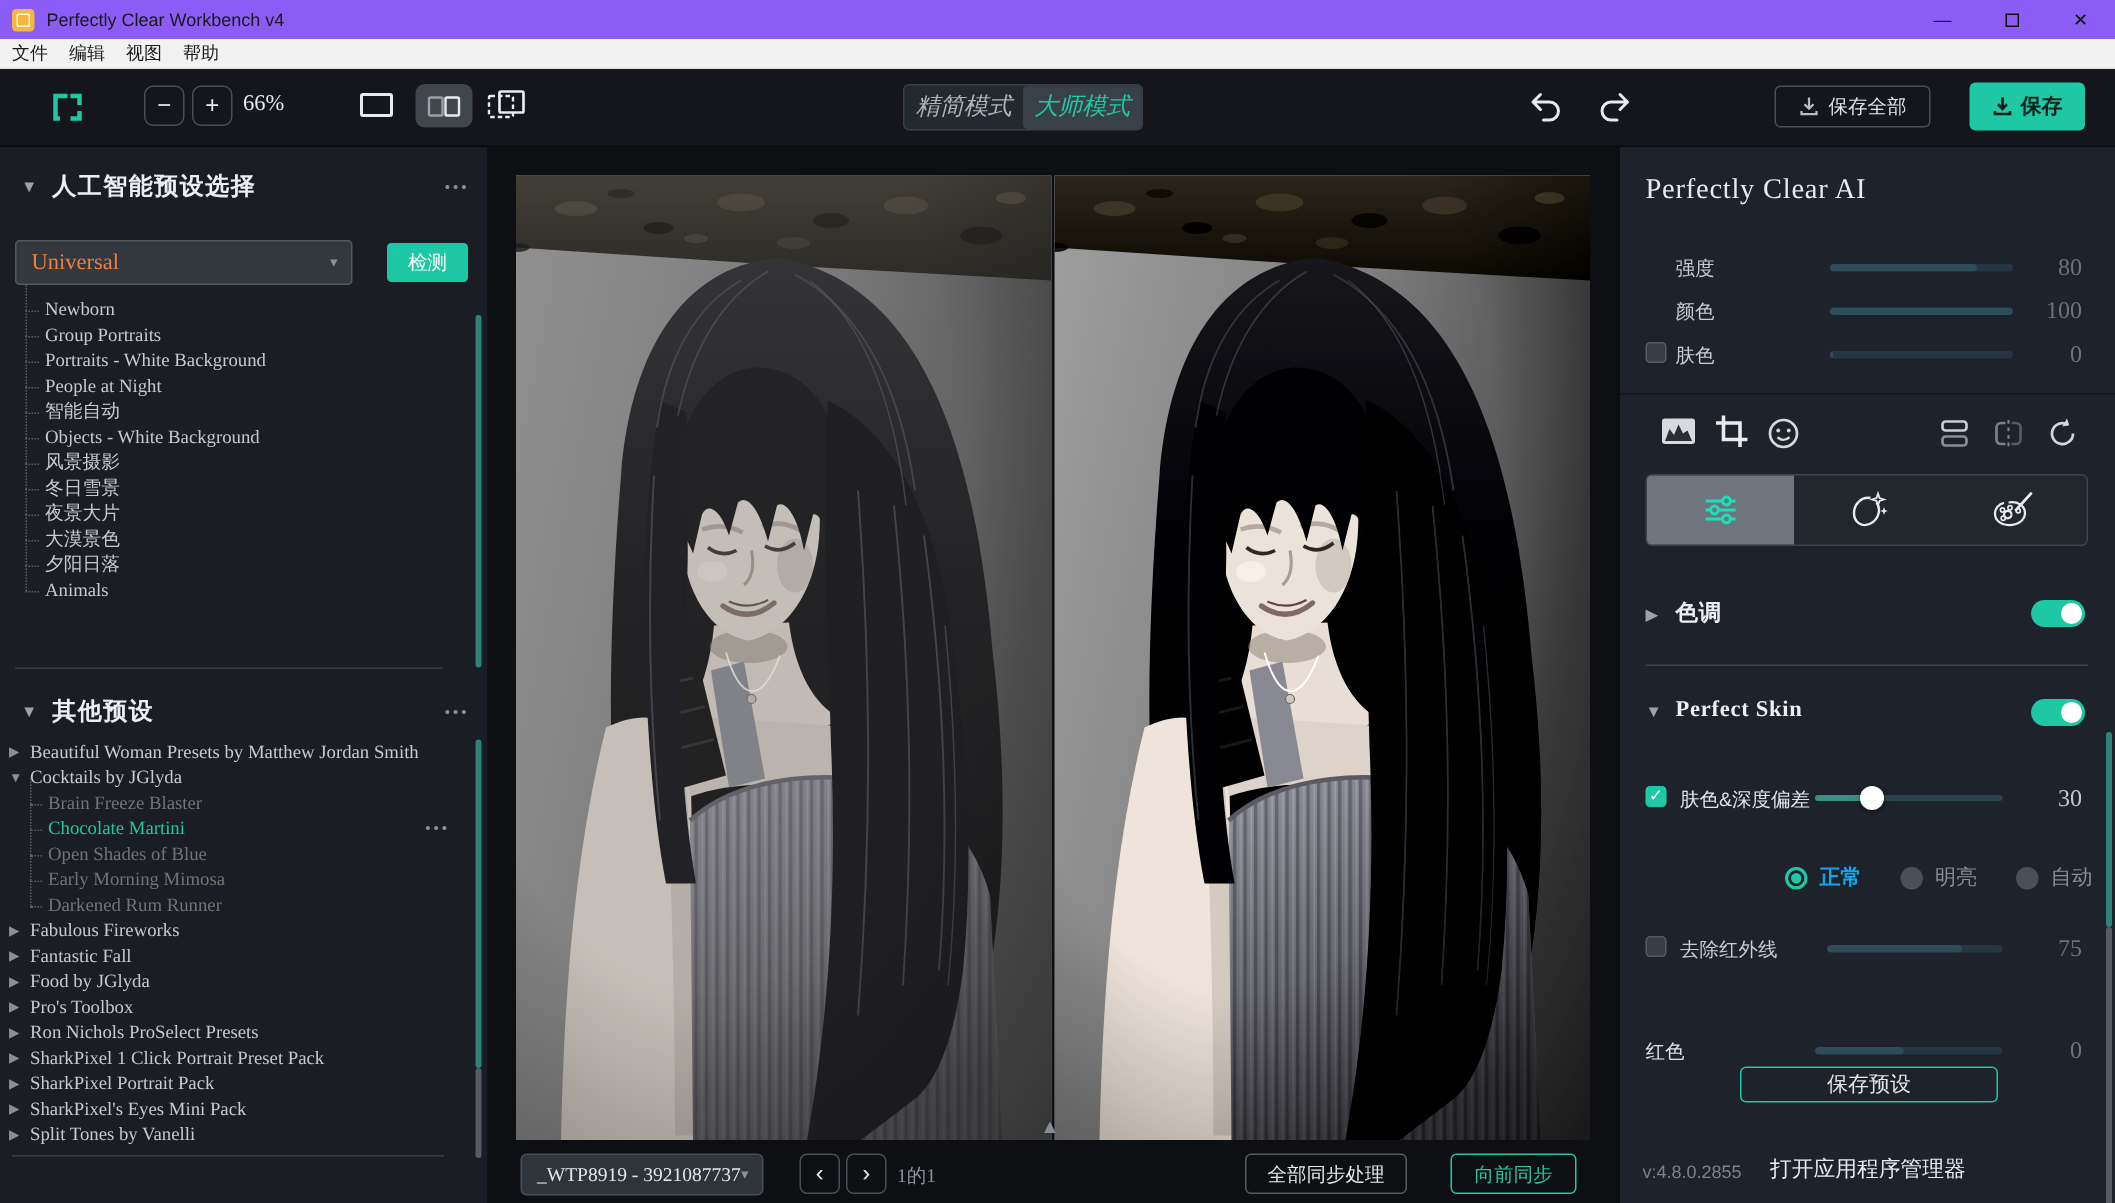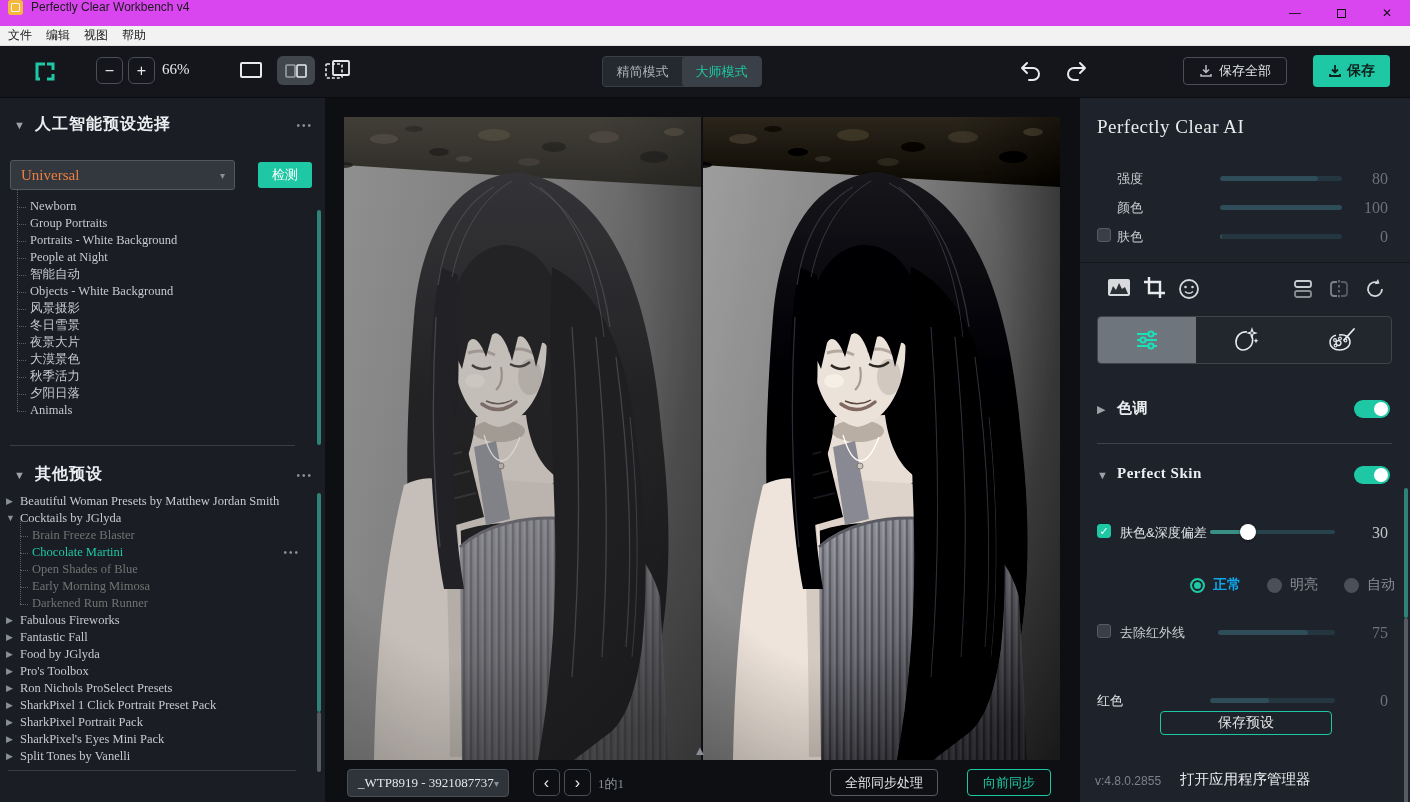--- a/index.html
+++ b/index.html
@@ -2,41 +2,41 @@
 <html><head>
 <meta charset="utf-8">
 <style>
   * { margin:0; padding:0; box-sizing:border-box; }
   html,body { background:#000; }
   body { font-family:"Liberation Sans", sans-serif; }
   .app { position:relative; width:1410px; height:802px; overflow:hidden; background:#14161c; }
   .abs { position:absolute; }
 
   
-  .titlebar { position:absolute; left:0; top:0; width:1410px; height:26px; background:#d946ef; display:flex; }
+  .titlebar { position:absolute; left:0; top:0; width:1410px; height:26px; background:#8b5cf6; display:flex; align-items:center; }
   .app-icon { width:15px; height:15px; margin-left:8px; background:#f6b73c; border-radius:3px; position:relative; }
   .app-icon:before { content:""; position:absolute; left:3px; top:3px; right:3px; bottom:3px; border:1.5px solid #ffffff; border-radius:1px; opacity:.9; }
   .wtitle { margin-left:8px; font-size:12px; color:#1a1a1a; }
   .win-controls { margin-left:auto; display:flex; height:26px; }
   .wc { width:46px; height:26px; display:flex; align-items:center; justify-content:center; font-size:12px; color:#111; cursor:default; }
   .max-box { width:9px; height:9px; border:1px solid #111; display:inline-block; }
 
   
   .menubar { position:absolute; left:0; top:26px; width:1410px; height:20px; background:#f2f2f2; display:flex; align-items:center; gap:14px; padding-left:8px; border-bottom:1px solid #e0e0e0; }
   .menu-item { font-size:12px; color:#1a1a1a; }
 
   
   .toolbar { position:absolute; left:0; top:46px; width:1410px; height:52px; background:#14161c; border-bottom:1px solid #0a0b0e; }
   .logo-svg { position:absolute; left:30px; top:13px; }
   .tb-btn { position:absolute; width:27px; height:27px; top:11px; border:1px solid #4a4f56; border-radius:6px; background:transparent; color:#e8eaed; font-size:16px; display:flex; align-items:center; justify-content:center; }
   .zoom-level { position:absolute; left:162px; top:15px; color:#e8eaed; font-size:15px; font-family:"Liberation Serif", serif; }
   .view-icon { position:absolute; top:14px; }
   .view-pill { position:absolute; left:277px; top:10px; width:38px; height:29px; background:#41464d; border-radius:6px; display:flex; align-items:center; justify-content:center; }
   .mode-group { position:absolute; left:602px; top:10px; width:160px; height:31px; background:#24282f; border:1px solid #3a3f46; border-radius:4px; display:flex; }
-  .mode-seg { width:80px; height:100%; display:flex; align-items:center; justify-content:center; font-size:13px; color:#aeb4ba; }
+  .mode-seg { width:80px; height:100%; display:flex; align-items:center; justify-content:center; font-size:16px; color:#aeb4ba;font-style:italic; }
   .mode-seg.active { background:#3a4047; border-radius:3px; color:#1ec8a5; }
   .undo-redo { position:absolute; top:13px; }
   .btn-saveall { position:absolute; left:1183px; top:11px; width:104px; height:28px; border:1px solid #4a4f56; border-radius:4px; display:flex; align-items:center; justify-content:center; gap:6px; color:#dfe2e5; font-size:13px; }
   .btn-save { position:absolute; left:1313px; top:9px; width:77px; height:32px; background:#1ec8a5; border-radius:4px; display:flex; align-items:center; justify-content:center; gap:5px; color:#0c211c; font-size:14px; font-weight:bold; }
 
   
   .main { position:absolute; left:0; top:98px; width:1410px; height:704px; }
   .sidebar { position:absolute; left:0; top:0; width:325px; height:704px; background:#1a1d23; }
   .canvasarea { position:absolute; left:325px; top:0; width:755px; height:704px; background:#0d0f13; }
   .rightpanel { position:absolute; left:1080px; top:0; width:330px; height:704px; background:#1e222a; }
@@ -206,21 +206,20 @@
           <div class="preset-item">Newborn</div>
           <div class="preset-item">Group Portraits</div>
           <div class="preset-item">Portraits - White Background</div>
           <div class="preset-item">People at Night</div>
           <div class="preset-item">智能自动</div>
           <div class="preset-item">Objects - White Background</div>
           <div class="preset-item">风景摄影</div>
           <div class="preset-item">冬日雪景</div>
           <div class="preset-item">夜景大片</div>
           <div class="preset-item">大漠景色</div>
-          <div class="preset-item">秋季活力</div>
           <div class="preset-item">夕阳日落</div>
           <div class="preset-item">Animals</div>
         </div>
 
       <div class="divider" style="top:347px;"></div>
 
       <div class="sec-header" style="top:366px;">
         <span class="tri">▼</span>
         <span class="sec-title">其他预设</span>
       </div>

